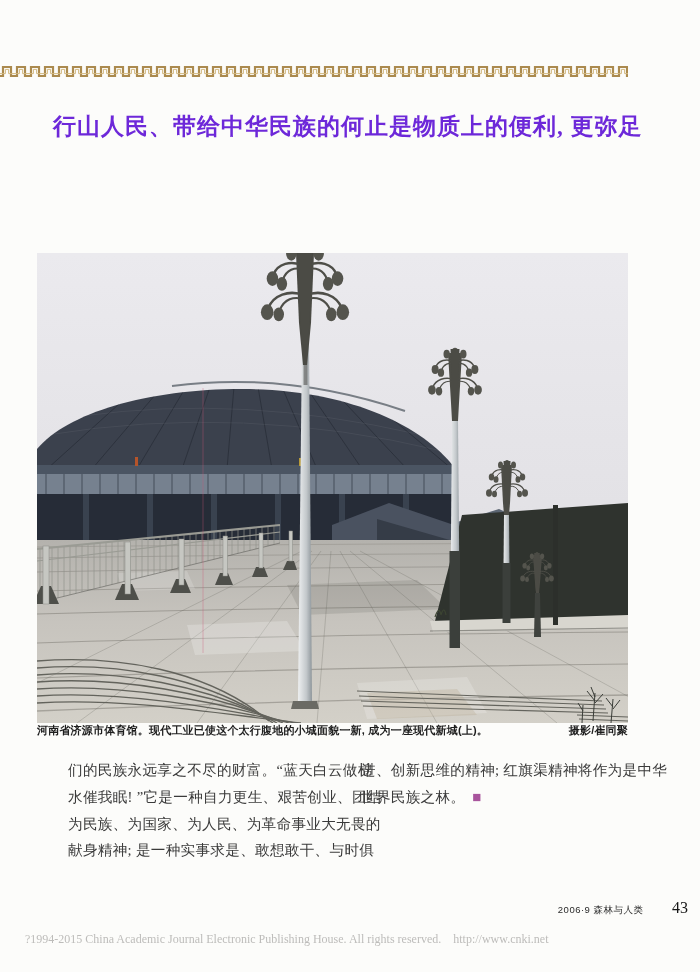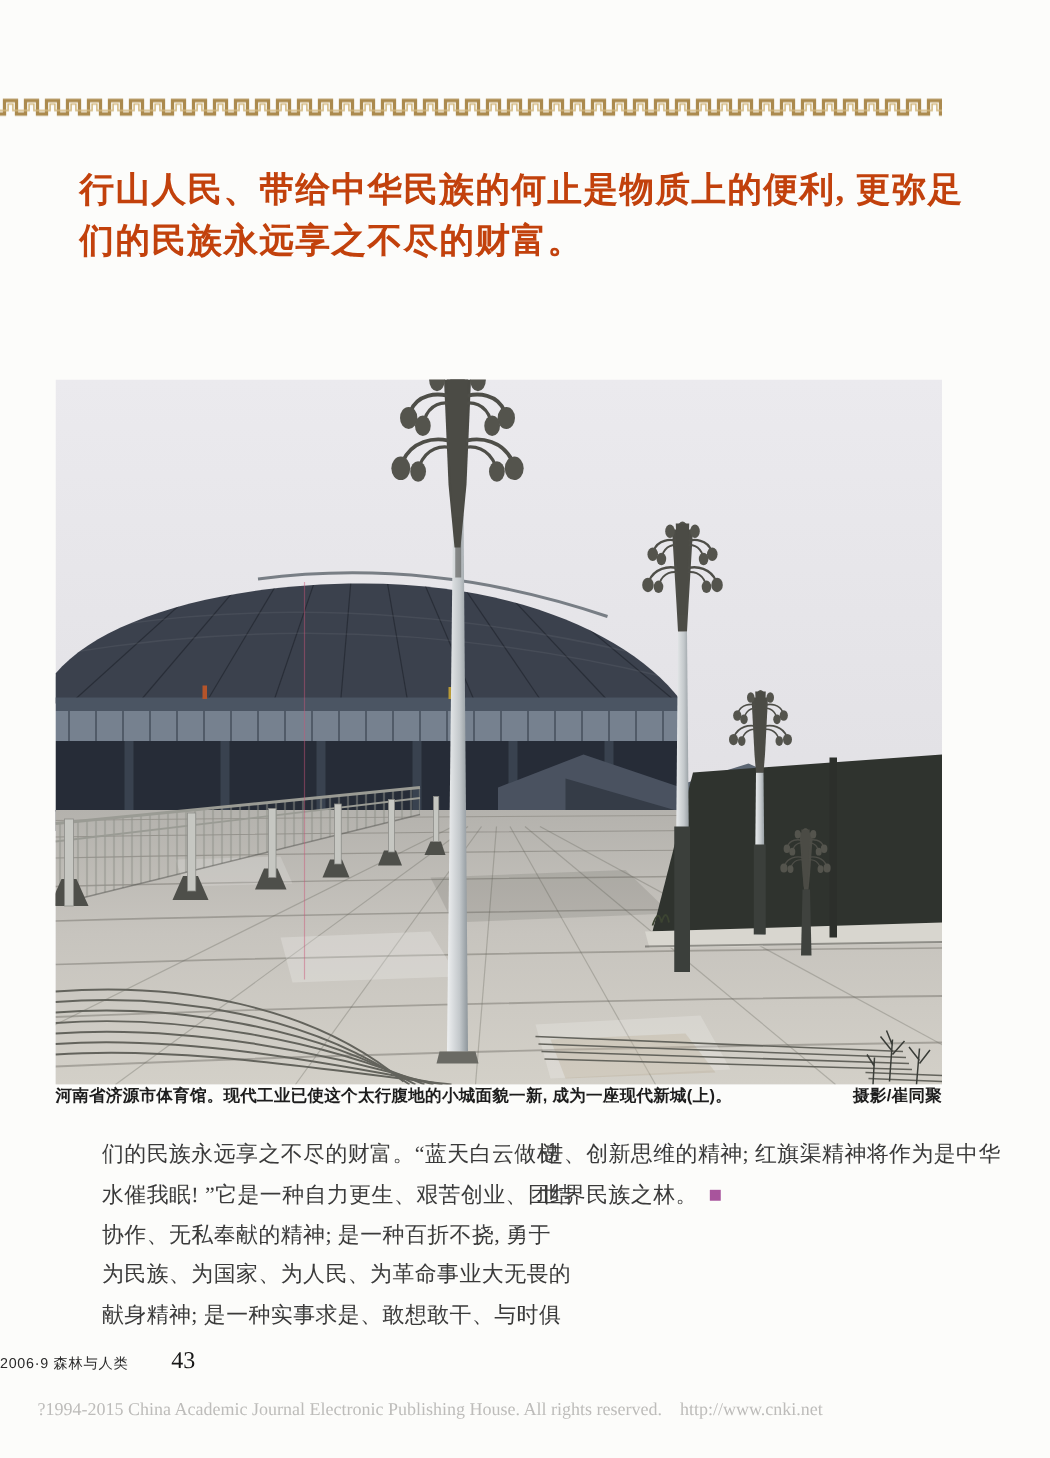--- a/index.html
+++ b/index.html
@@ -1,34 +1,34 @@
 <!DOCTYPE html>
 <html><head>
 <meta charset="utf-8">
 <style>
   html,body{margin:0;padding:0;background:#e9e9e9;}
   .page{position:relative;width:700px;height:972px;background:#fcfcfa;overflow:hidden;
         font-family:"Liberation Sans",sans-serif;}
   .top-border{position:absolute;left:0;top:63px;}
   .heading{position:absolute;left:53px;top:110px;width:600px;
            font-family:"Liberation Serif",serif;font-weight:600;
-           font-size:23px;line-height:34px;letter-spacing:1px;color:#c2410c;}
+           font-size:23px;line-height:34px;letter-spacing:1px;color:#6d28d9;}
   .photo{position:absolute;left:37px;top:253px;width:591px;height:470px;}
   .photo svg{display:block;width:591px;height:470px;}
   .caption-row{position:absolute;left:37px;top:723px;width:591px;display:flex;
                justify-content:space-between;align-items:flex-start;
                font-size:11px;font-weight:bold;color:#1d1d1d;letter-spacing:0.2px;
                white-space:nowrap;}
   .col{position:absolute;top:757px;width:294px;
        font-family:"Liberation Serif",serif;font-size:14.6px;line-height:26.8px;
        color:#3a3a3a;letter-spacing:0.3px;white-space:nowrap;}
   .col-left{left:68px;}
   .col-right{left:361px;}
   .endmark{color:#a8549c;font-size:15px;margin-left:7px;}
-  .footer{position:absolute;left:0;top:899px;width:688px;text-align:left;
+  .footer{position:absolute;left:0;top:899px;width:688px;text-align:right;
           color:#2a2a2a;}
   .footer .issue{font-size:9.5px;letter-spacing:0.5px;}
   .footer .pagenum{font-family:"Liberation Serif",serif;font-size:16px;
                    margin-left:24px;color:#161616;}
   .copyright{position:absolute;left:25px;top:932px;width:660px;
              font-family:"Liberation Serif",serif;font-size:12px;color:#bdbcba;
              white-space:pre;}
 </style>
 </head>
 <body>
@@ -40,21 +40,20 @@
       <pattern id="crenel" width="14" height="16" patternUnits="userSpaceOnUse">
         <path d="M-1,13 H3 V4 H11 V13 H15" fill="none" stroke="#ab8a4e" stroke-width="2.2"></path>
         <path d="M-1,10.6 H5.4 V6.4 H8.6 V10.6 H15" fill="none" stroke="#d2b87f" stroke-width="1"></path>
       </pattern>
     </defs>
     <rect width="628" height="16" fill="url(#crenel)"></rect>
   </svg>
 
   <div class="heading">
     <div>行山人民、带给中华民族的何止是物质上的便利, 更弥足</div>
-    <div>们的民族永远享之不尽的财富。</div>
   </div>
 
   <div class="photo">
     <svg viewBox="0 0 591 470">
       <defs>
         <linearGradient id="skyGrad" x1="0" y1="0" x2="0" y2="1">
           <stop offset="0" stop-color="#ebeaee"></stop>
             <stop offset="1" stop-color="#dcdbdf"></stop>
         </linearGradient>
         <linearGradient id="plazaGrad" x1="0" y1="0" x2="0" y2="1">
@@ -281,21 +280,20 @@
   </div>
 
   <div class="caption-row">
     <span>河南省济源市体育馆。现代工业已使这个太行腹地的小城面貌一新, 成为一座现代新城(上)。</span>
     <span>摄影/崔同聚</span>
   </div>
 
   <div class="col col-left">
     <div>们的民族永远享之不尽的财富。“蓝天白云做棉</div>
     <div>水催我眠! ”它是一种自力更生、艰苦创业、团结</div>
-    <div>协作、无私奉献的精神; 是一种百折不挠, 勇于</div>
     <div>为民族、为国家、为人民、为革命事业大无畏的</div>
     <div>献身精神; 是一种实事求是、敢想敢干、与时俱</div>
   </div>
   <div class="col col-right">
     <div>进、创新思维的精神; 红旗渠精神将作为是中华</div>
     <div>
       <span>世界民族之林。</span><span class="endmark">■</span>
     </div>
   </div>
 

